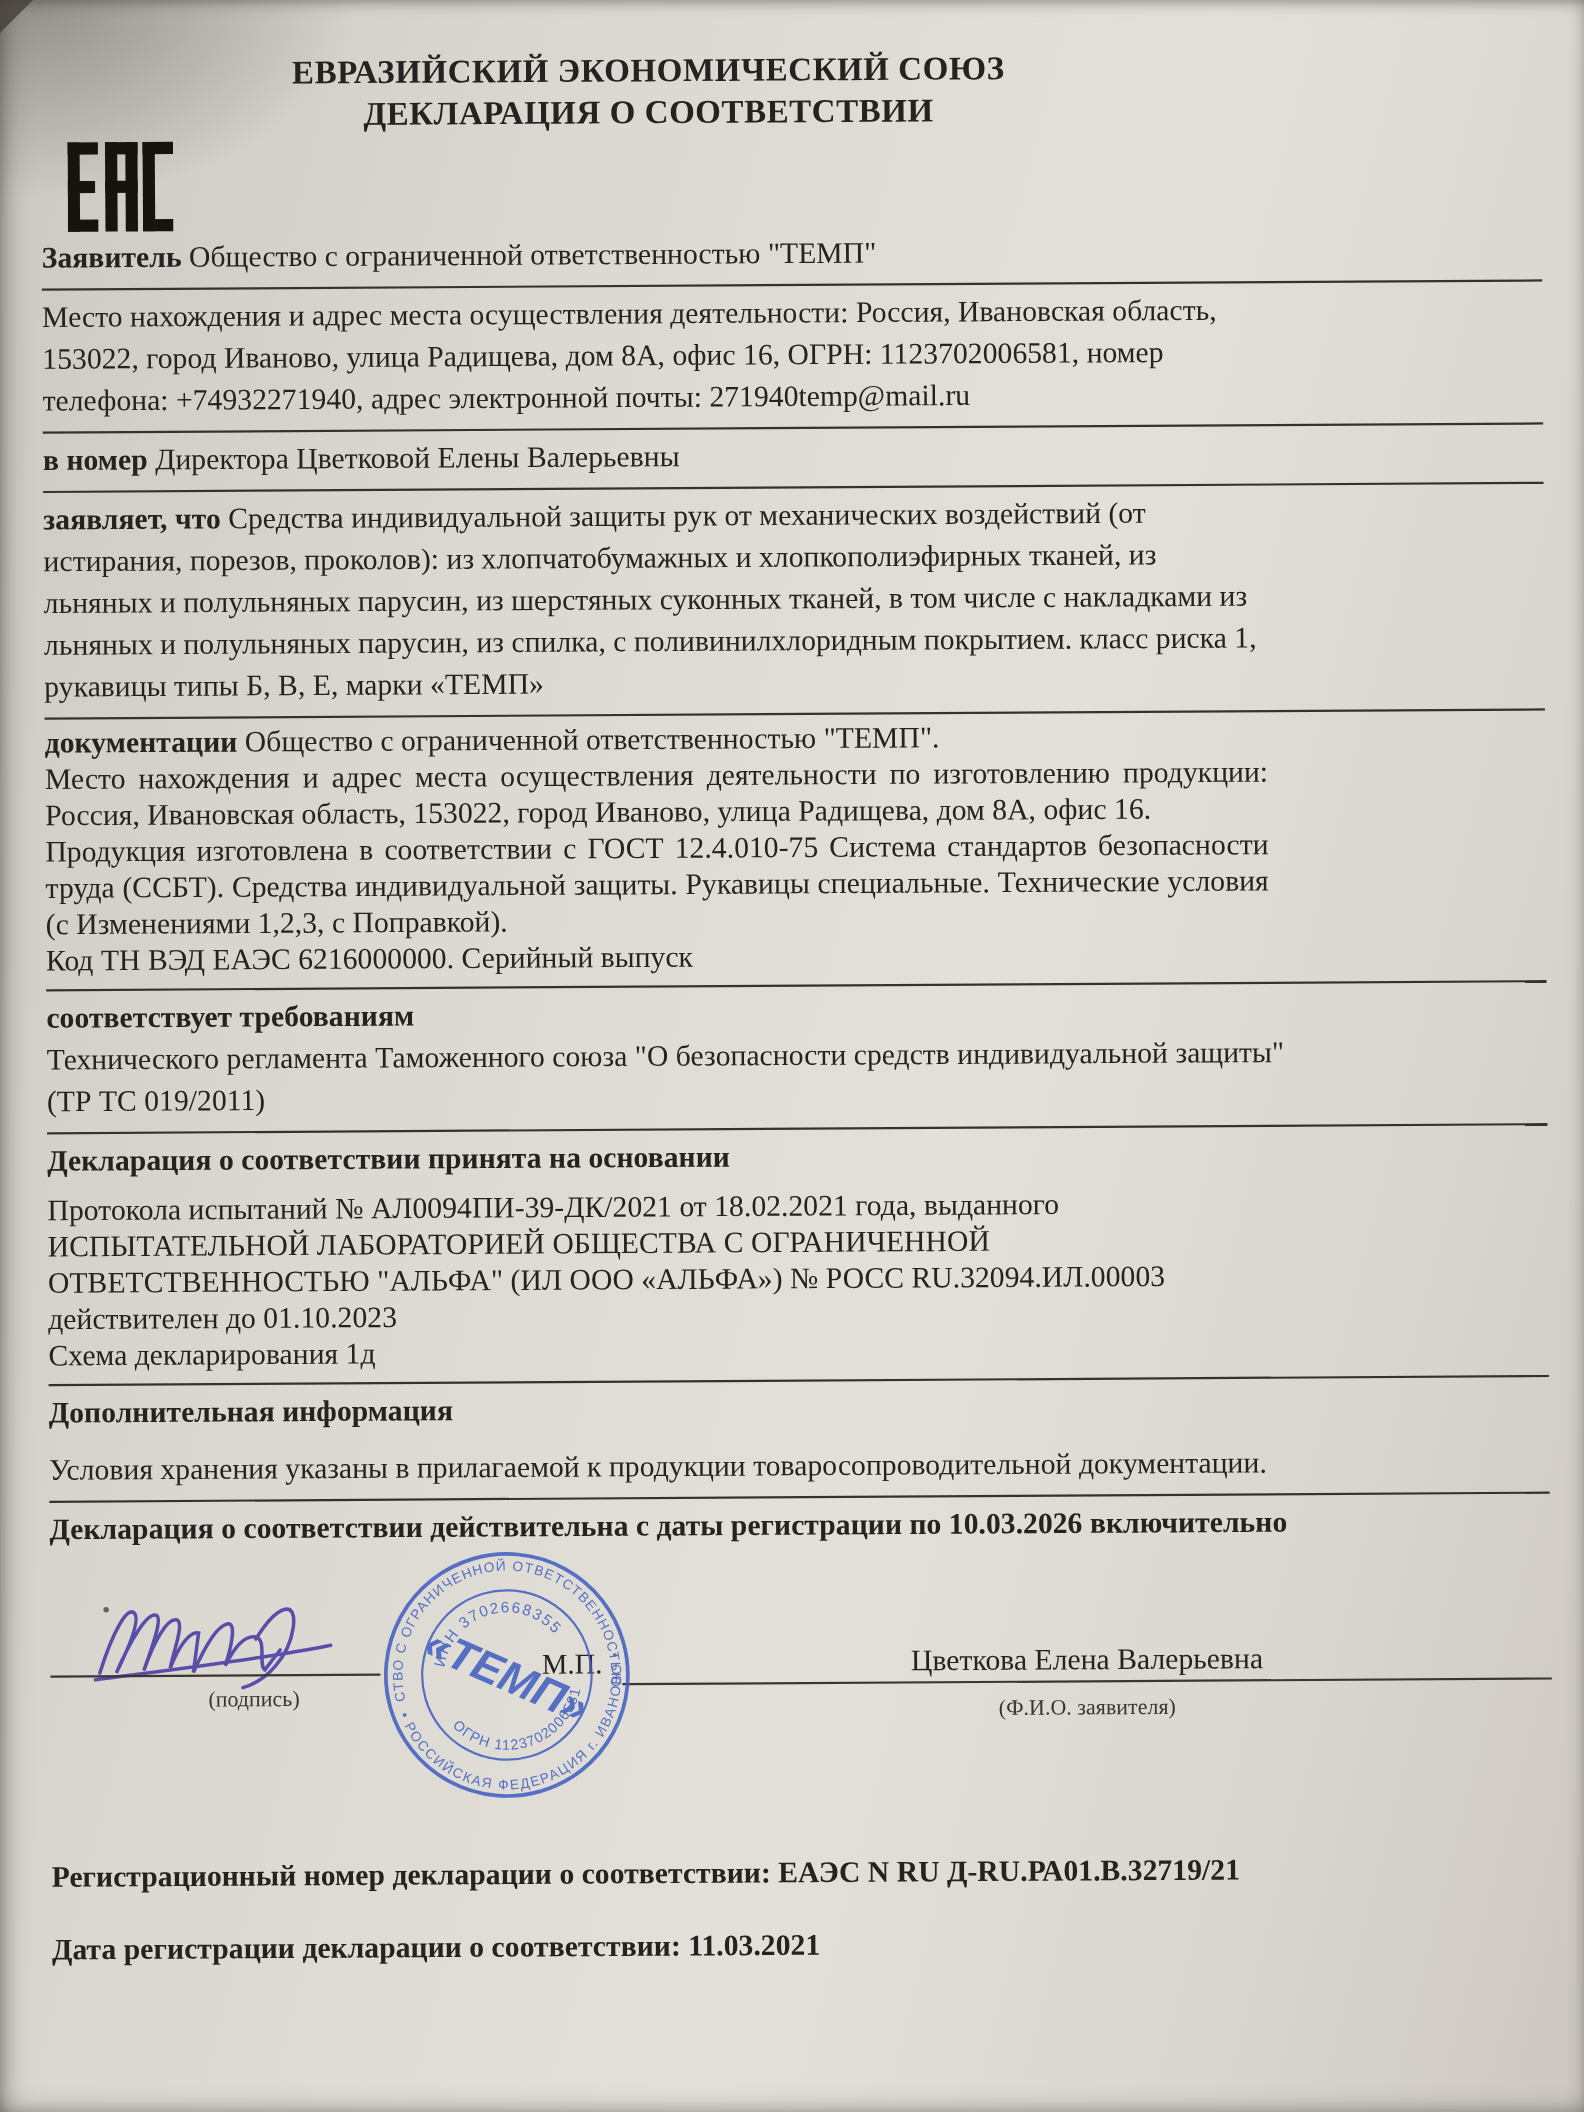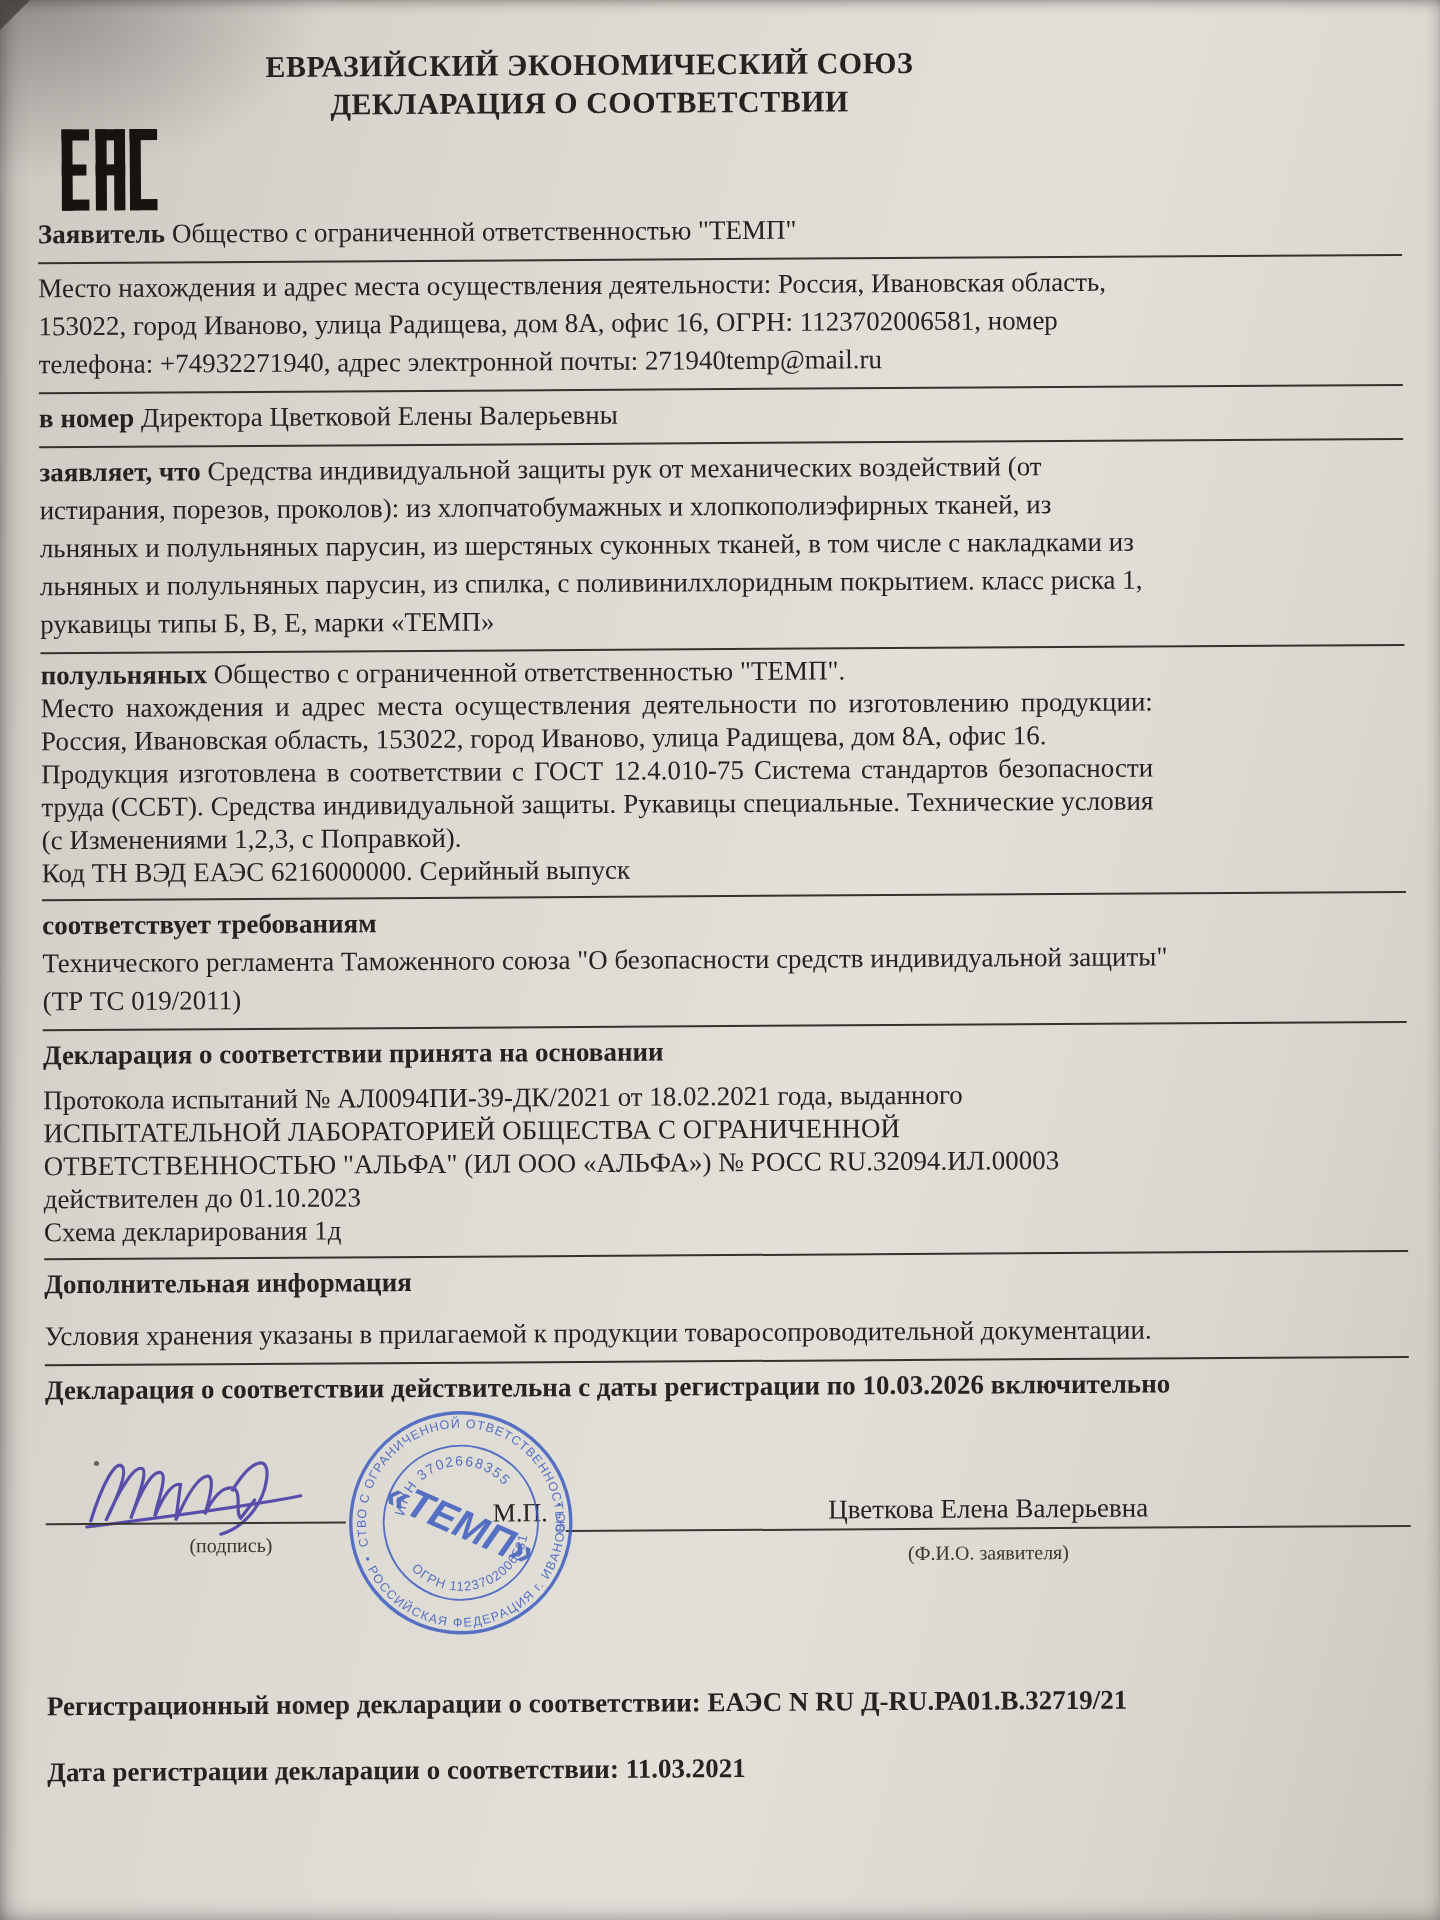--- a/index.html
+++ b/index.html
@@ -86,21 +86,21 @@
 
       <p class="w1080">Место нахождения и адрес места осуществления деятельности: Россия, Ивановская область, 153022, город Иваново, улица Радищева, дом 8А, офис 16, ОГРН: 1123702006581, номер телефона: +74932271940, адрес электронной почты: 271940temp@mail.ru</p>
       <hr class="rule">
 
       <p><b>в номер</b> <span>Директора Цветковой Елены Валерьевны</span></p>
       <hr class="rule">
 
       <p class="w1105"><b>заявляет, что</b> <span>Средства индивидуальной защиты рук от механических воздействий (от истирания, порезов, проколов): из хлопчатобумажных и хлопкополиэфирных тканей, из льняных и полульняных парусин, из шерстяных суконных тканей, в том числе с накладками из льняных и полульняных парусин, из спилка, с поливинилхлоридным покрытием. класс риска 1, рукавицы типы Б, В, Е, марки «ТЕМП»</span></p>
       <hr class="rule">
 
-      <p class="dense"><b>полульняных</b> <span>Общество с ограниченной ответственностью "ТЕМП".</span></p>
+      <p class="dense"><b>документации</b> <span>Общество с ограниченной ответственностью "ТЕМП".</span></p>
       <p class="w1105 just dense">Место нахождения и адрес места осуществления деятельности по изготовлению продукции: Россия, Ивановская область, 153022, город Иваново, улица Радищева, дом 8А, офис 16.</p>
       <p class="w1105 just dense">Продукция изготовлена в соответствии с ГОСТ 12.4.010-75 Система стандартов безопасности труда (ССБТ). Средства индивидуальной защиты. Рукавицы специальные. Технические условия (с Изменениями 1,2,3, с Поправкой).</p>
       <p class="dense">Код ТН ВЭД ЕАЭС 6216000000. Серийный выпуск</p>
       <hr class="rule">
 
       <p class="bold-line">соответствует требованиям</p>
       <p class="w1140">Технического регламента Таможенного союза "О безопасности средств индивидуальной защиты" (ТР ТС 019/2011)</p>
       <hr class="rule">
 
       <p class="bold-line">Декларация о соответствии принята на основании</p>

